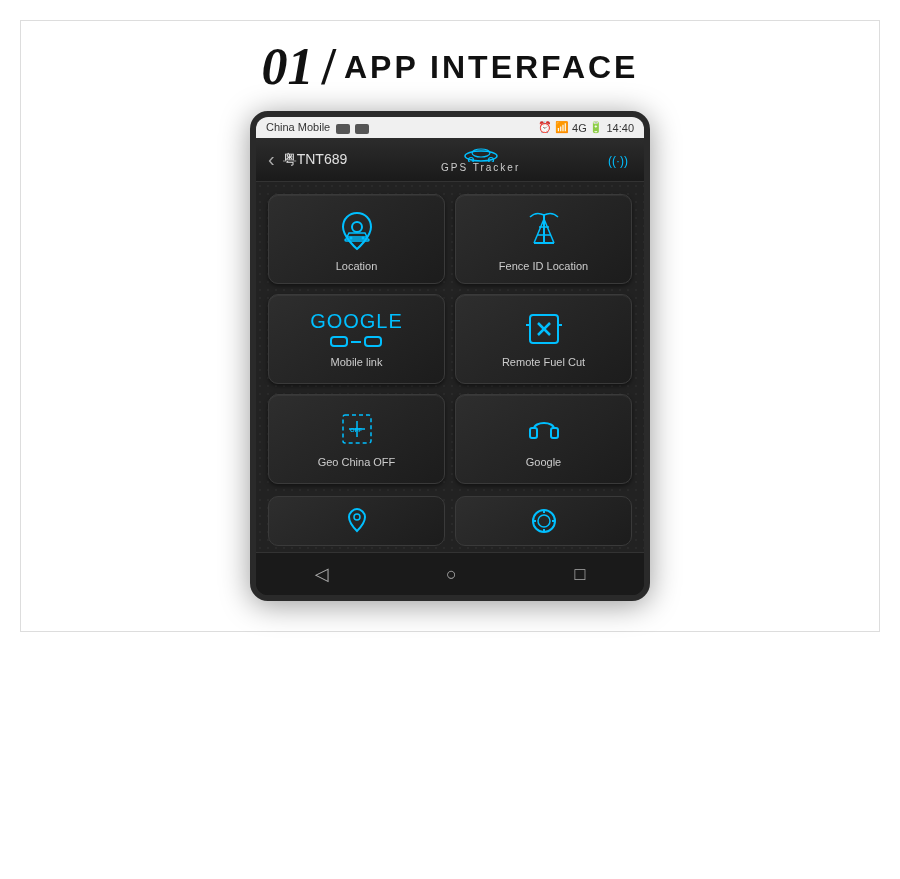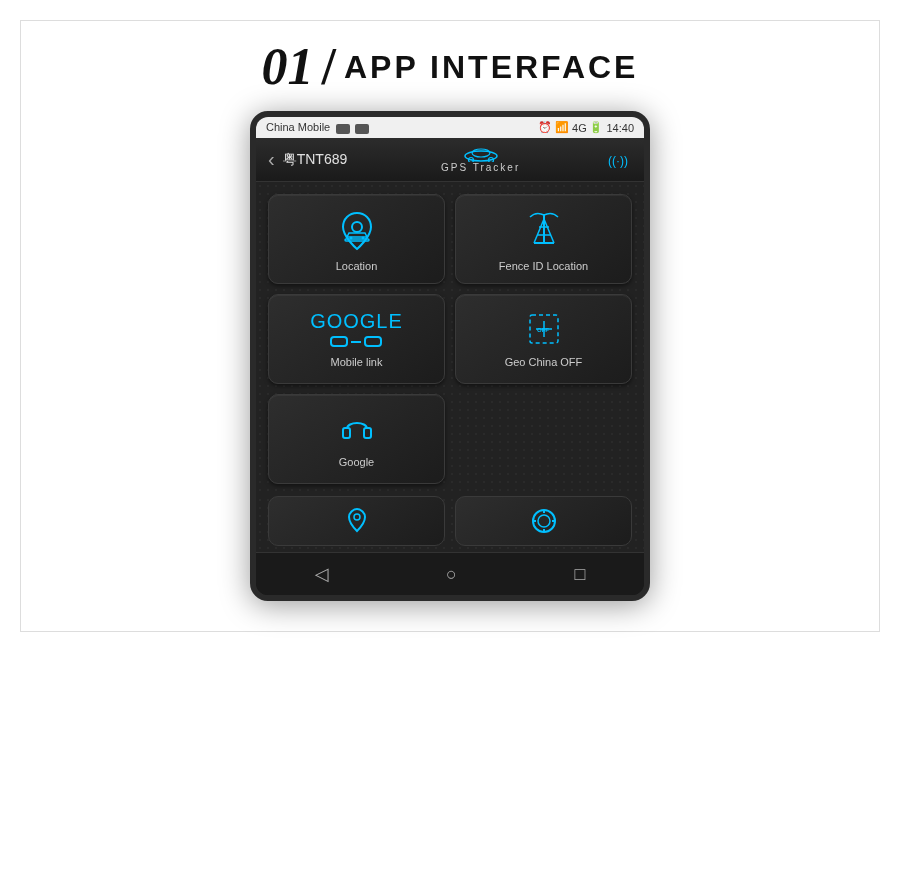--- a/index.html
+++ b/index.html
@@ -281,20 +281,36 @@
             <div style="color:#00bfff; font-size:20px; font-weight:400; letter-spacing:1px; text-align:center; line-height:1;">GOOGLE</div>
             <div style="display:flex; gap:3px; align-items:center; margin-top:5px; justify-content:center;">
               <div style="width:18px;height:11px;border:2px solid #00bfff;border-radius:4px;"></div>
               <div style="width:10px;height:2px;background:#00bfff;"></div>
               <div style="width:18px;height:11px;border:2px solid #00bfff;border-radius:4px;"></div>
             </div>
           </div>
           <span class="app-btn-label">Mobile link</span>
         </div>
 
+        <div class="app-btn">
+          <div class="app-btn-icon">
+            <svg width="36" height="36" viewBox="0 0 36 36">
+
+              <rect x="4" y="4" width="28" height="28" rx="3" fill="none" stroke="#00bfff" stroke-width="2"></rect>
+
+              <line x1="0" y1="14" x2="4" y2="14" stroke="#00bfff" stroke-width="2"></line>
+
+              <line x1="32" y1="14" x2="36" y2="14" stroke="#00bfff" stroke-width="2"></line>
+
+              <line x1="12" y1="12" x2="24" y2="24" stroke="#00bfff" stroke-width="2.5"></line>
+              <line x1="24" y1="12" x2="12" y2="24" stroke="#00bfff" stroke-width="2.5"></line>
+            </svg>
+          </div>
+          <span class="app-btn-label">Remote Fuel Cut</span>
+        </div>
 
 
 
         <div class="app-btn">
           <div class="app-btn-icon">
             <svg width="36" height="36" viewBox="0 0 36 36">
 
               <rect x="4" y="4" width="28" height="28" rx="2" fill="none" stroke="#00bfff" stroke-width="1.5" stroke-dasharray="4,3"></rect>
 
               <line x1="18" y1="10" x2="18" y2="26" stroke="#00bfff" stroke-width="1.5"></line>

